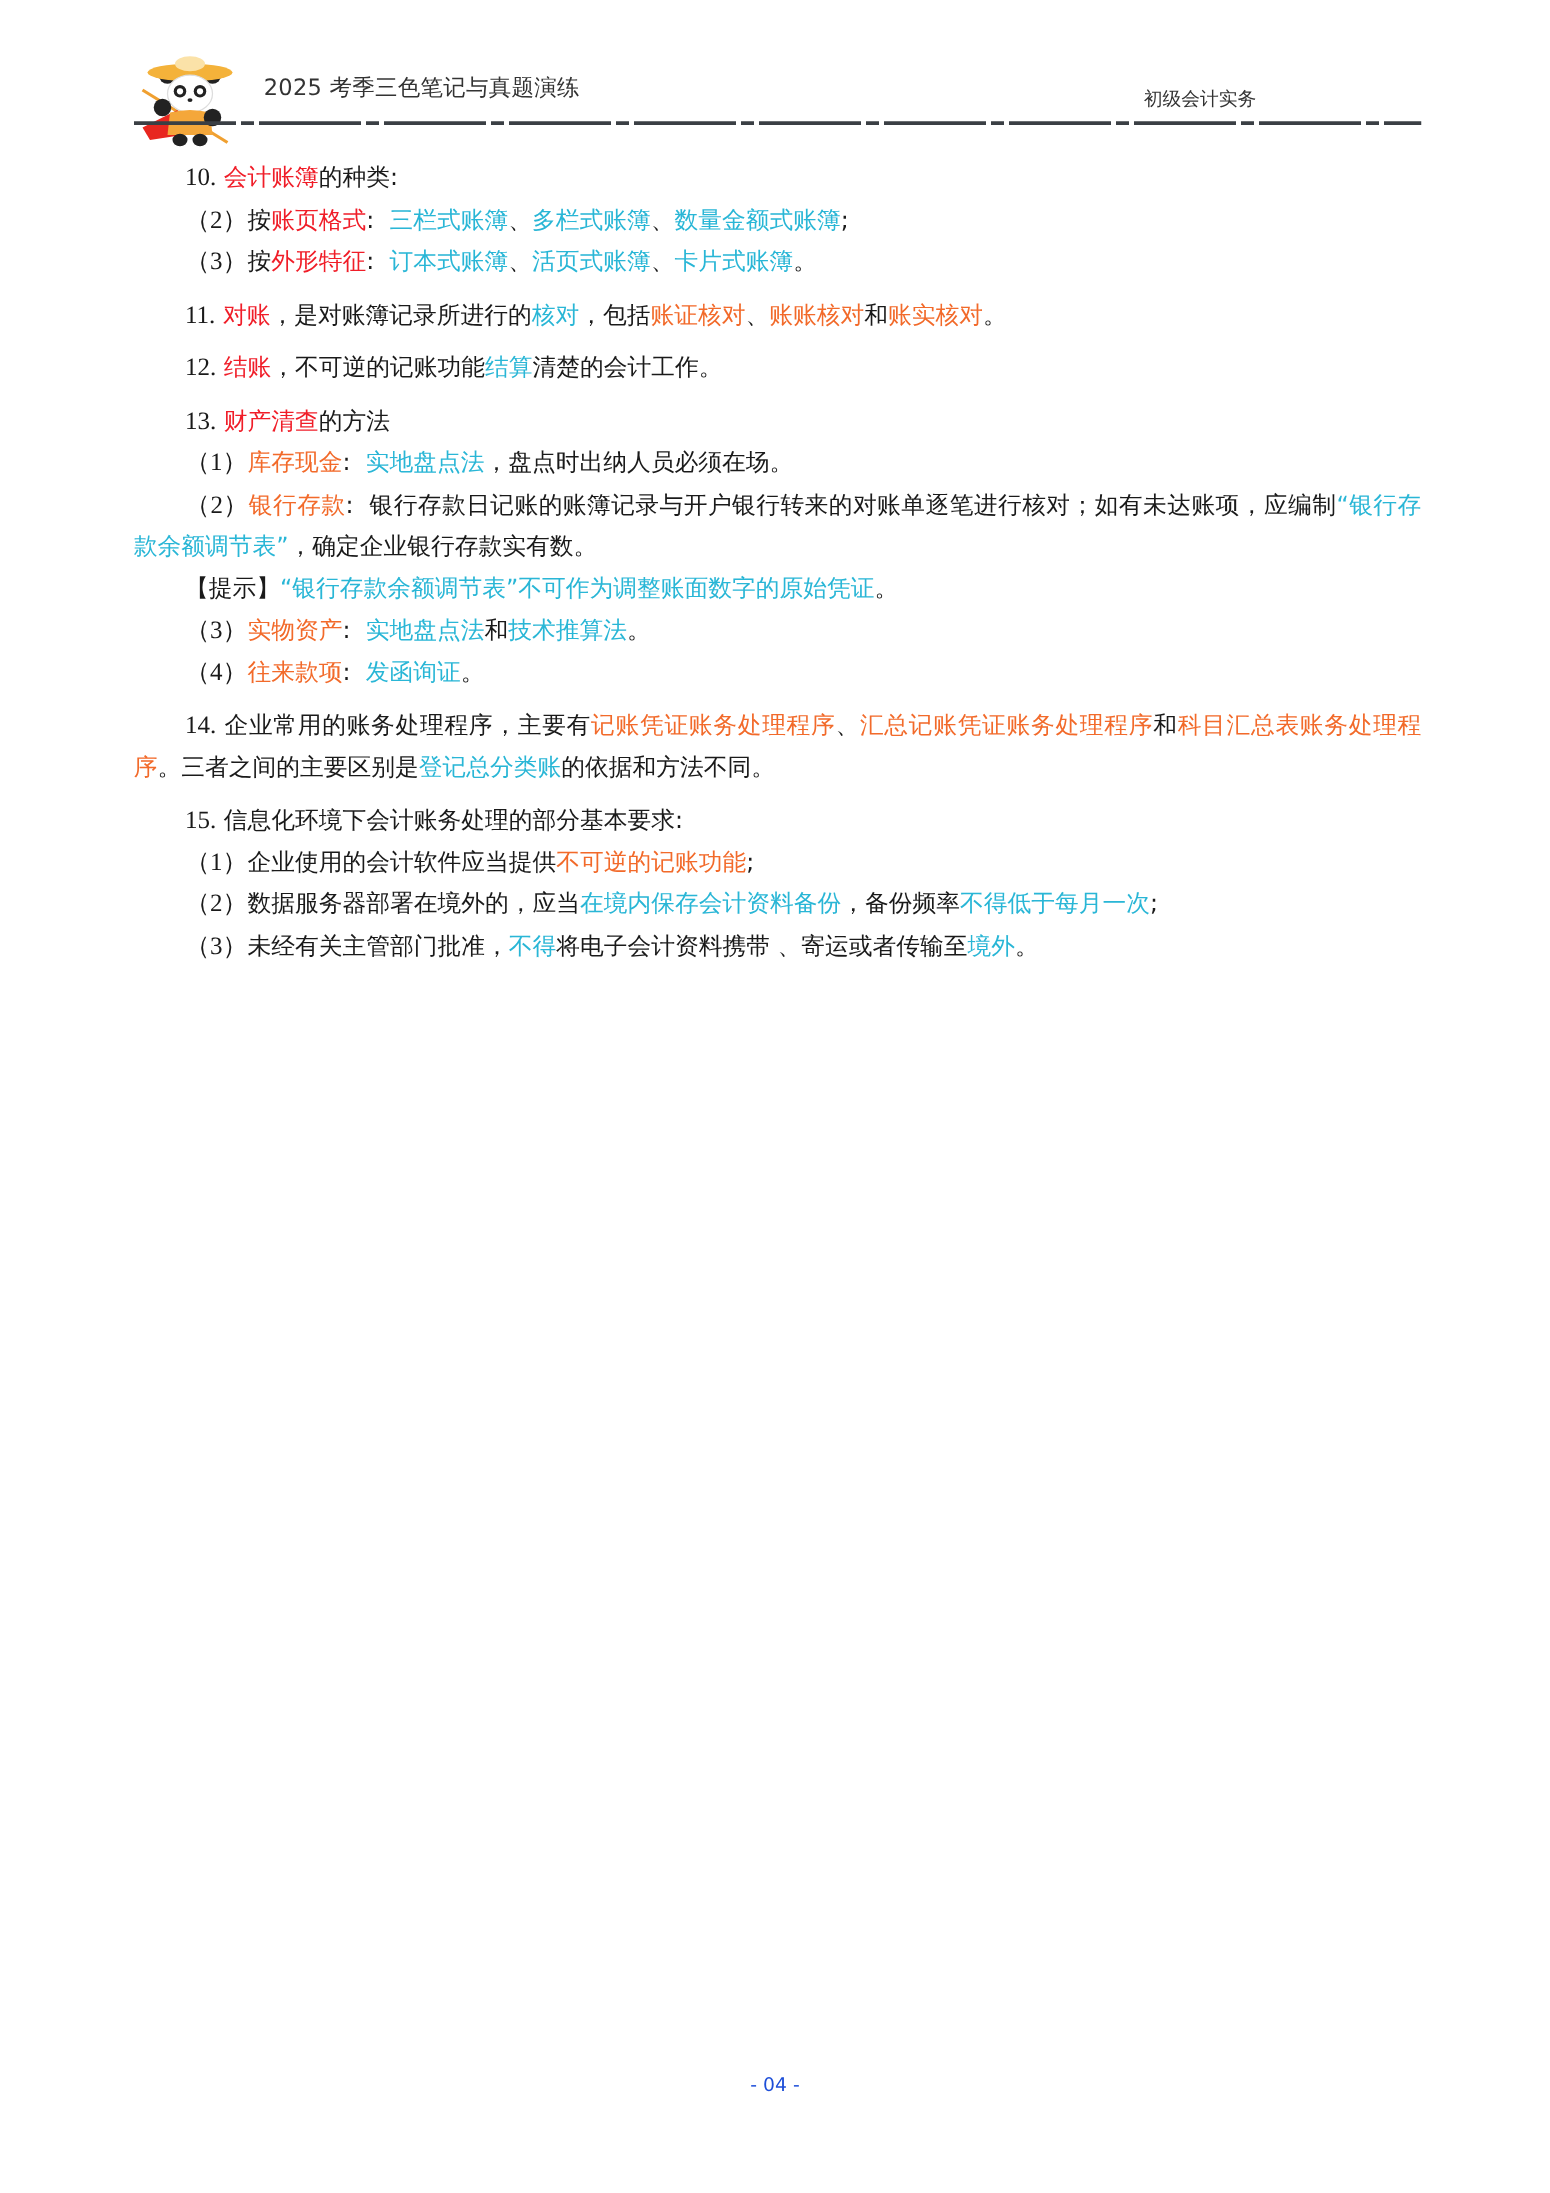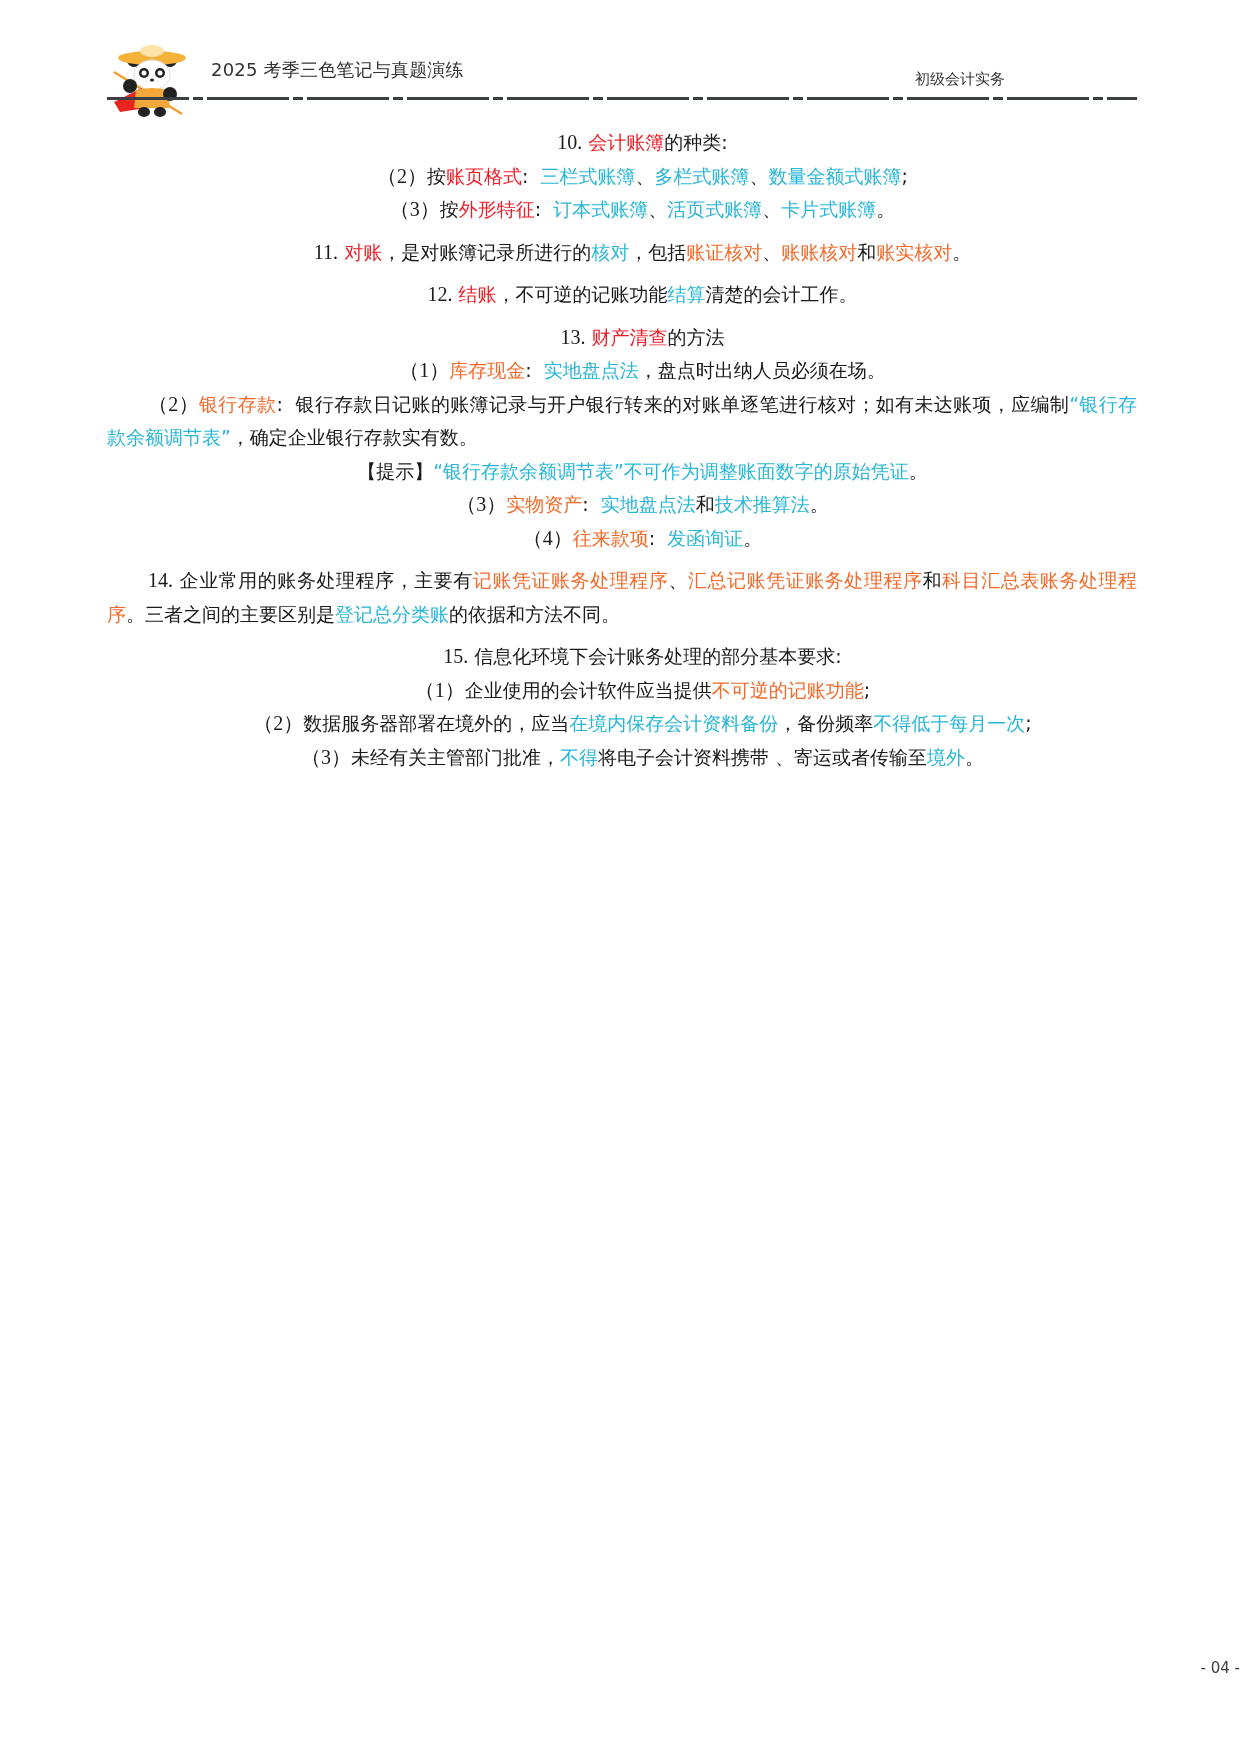--- a/index.html
+++ b/index.html
@@ -4,29 +4,29 @@
 <style>
   html, body { margin: 0; padding: 0; background: #ffffff; }
   body { width: 1240px; height: 1754px; position: relative; overflow: hidden;
          font-family: "DejaVu Sans", "Liberation Sans", sans-serif; color: #1a1a1a; }
   .header-title { position: absolute; left: 172px; top: 58px; font-size: 18px; color: #333; letter-spacing: 0.2px; margin-left: 39px; }
   .header-right { position: absolute; right: 235px; top: 70px; font-size: 15px; color: #333; }
   .header-rule { position: absolute; left: 107px; top: 97px; width: 1030px; height: 3px;
                  background: repeating-linear-gradient(90deg, #3a3f44 0 82px, transparent 82px 86px, #3a3f44 86px 96px, transparent 96px 100px); }
   .mascot { position: absolute; left: 112px; top: 42px; width: 84px; height: 76px; }
   .content { position: absolute; left: 107px; top: 126px; width: 1030px; font-size: 19px; line-height: 33.5px; }
-  .line { white-space: nowrap; text-align: center; }
+  .line { white-space: nowrap; }
   .indent { padding-left: 41px; }
   .gap { margin-top: 9px; }
   .num { font-family: "Liberation Serif", "DejaVu Serif", serif; font-size: 20px; }
   .r { color: #f01d28; }
   .o { color: #f26a2a; }
   .c { color: #29b6d6; }
   .wrap { white-space: normal; text-indent: 41px; text-align: justify; }
-  .page-num { position: absolute; left: 0; width: 1240px; top: 1659px; text-align: right; font-size: 15px; color: #404040; }
+  .page-num { position: absolute; left: 0; width: 1240px; top: 1659px; text-align: center; font-size: 15px; color: #1d4ed8; }
 </style>
 </head>
 <body>
 
 <svg class="mascot" viewBox="0 0 84 76" xmlns="http://www.w3.org/2000/svg">
   <line x1="2" y1="30" x2="70" y2="72" stroke="#f0a030" stroke-width="2.5"></line>
   <polygon points="2,60 30,46 34,66 8,70" fill="#e8261f"></polygon>
   <circle cx="22" cy="18" r="7" fill="#222"></circle>
   <circle cx="58" cy="18" r="7" fill="#222"></circle>
   <ellipse cx="40" cy="16" rx="34" ry="7" fill="#f4b23a"></ellipse>

